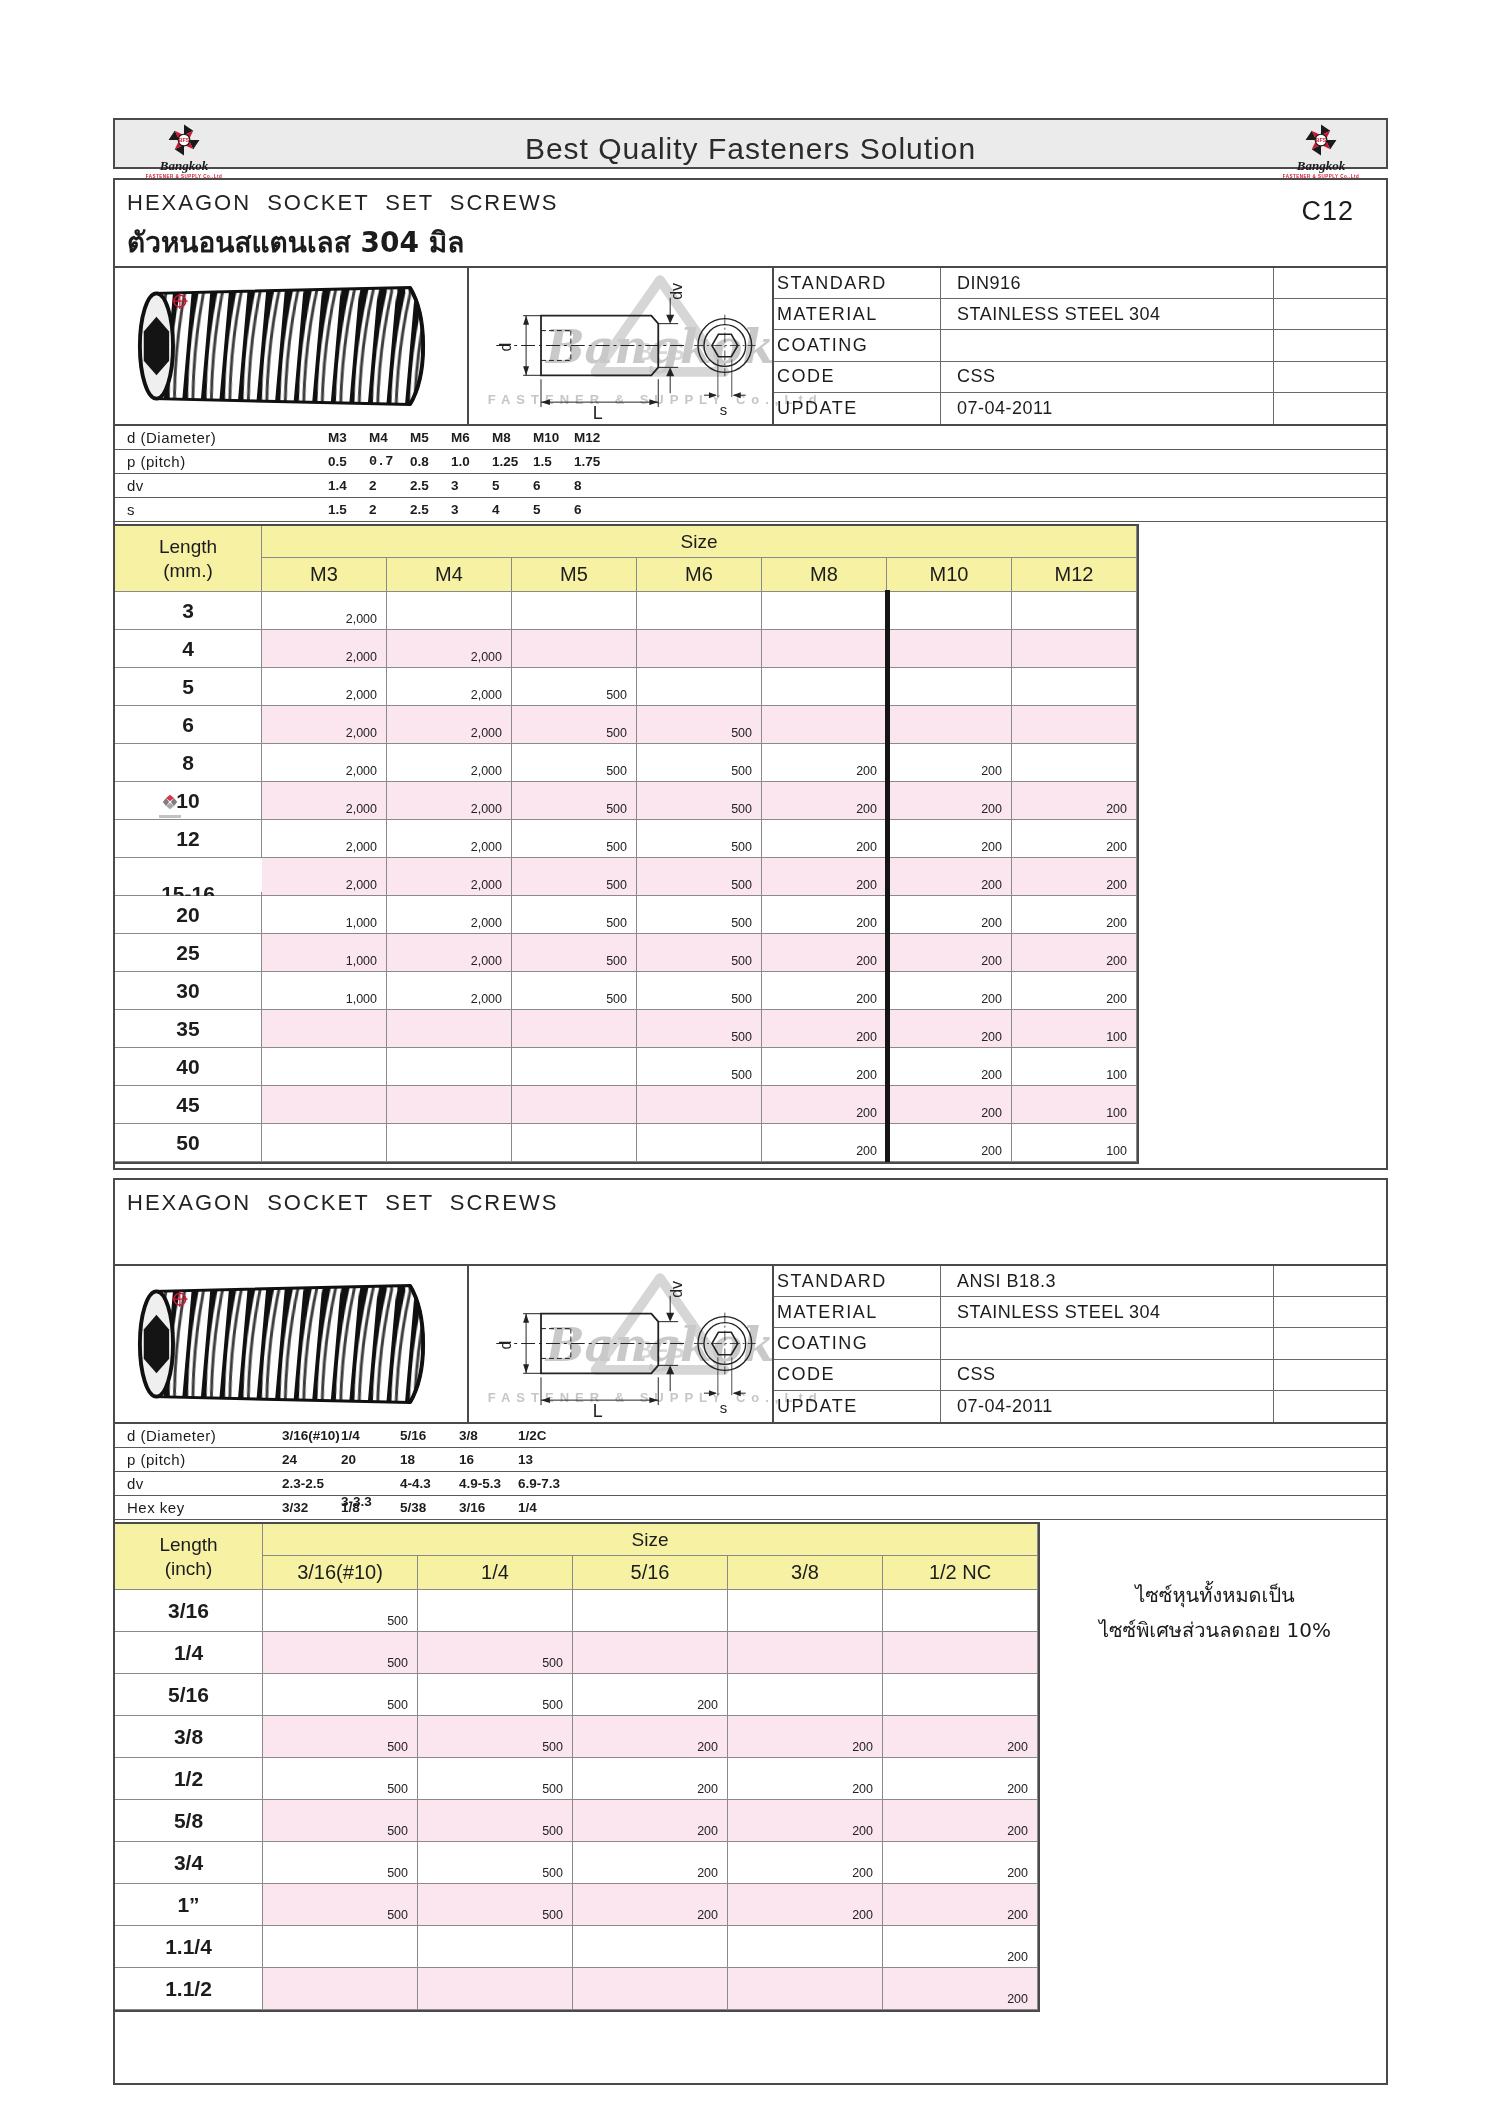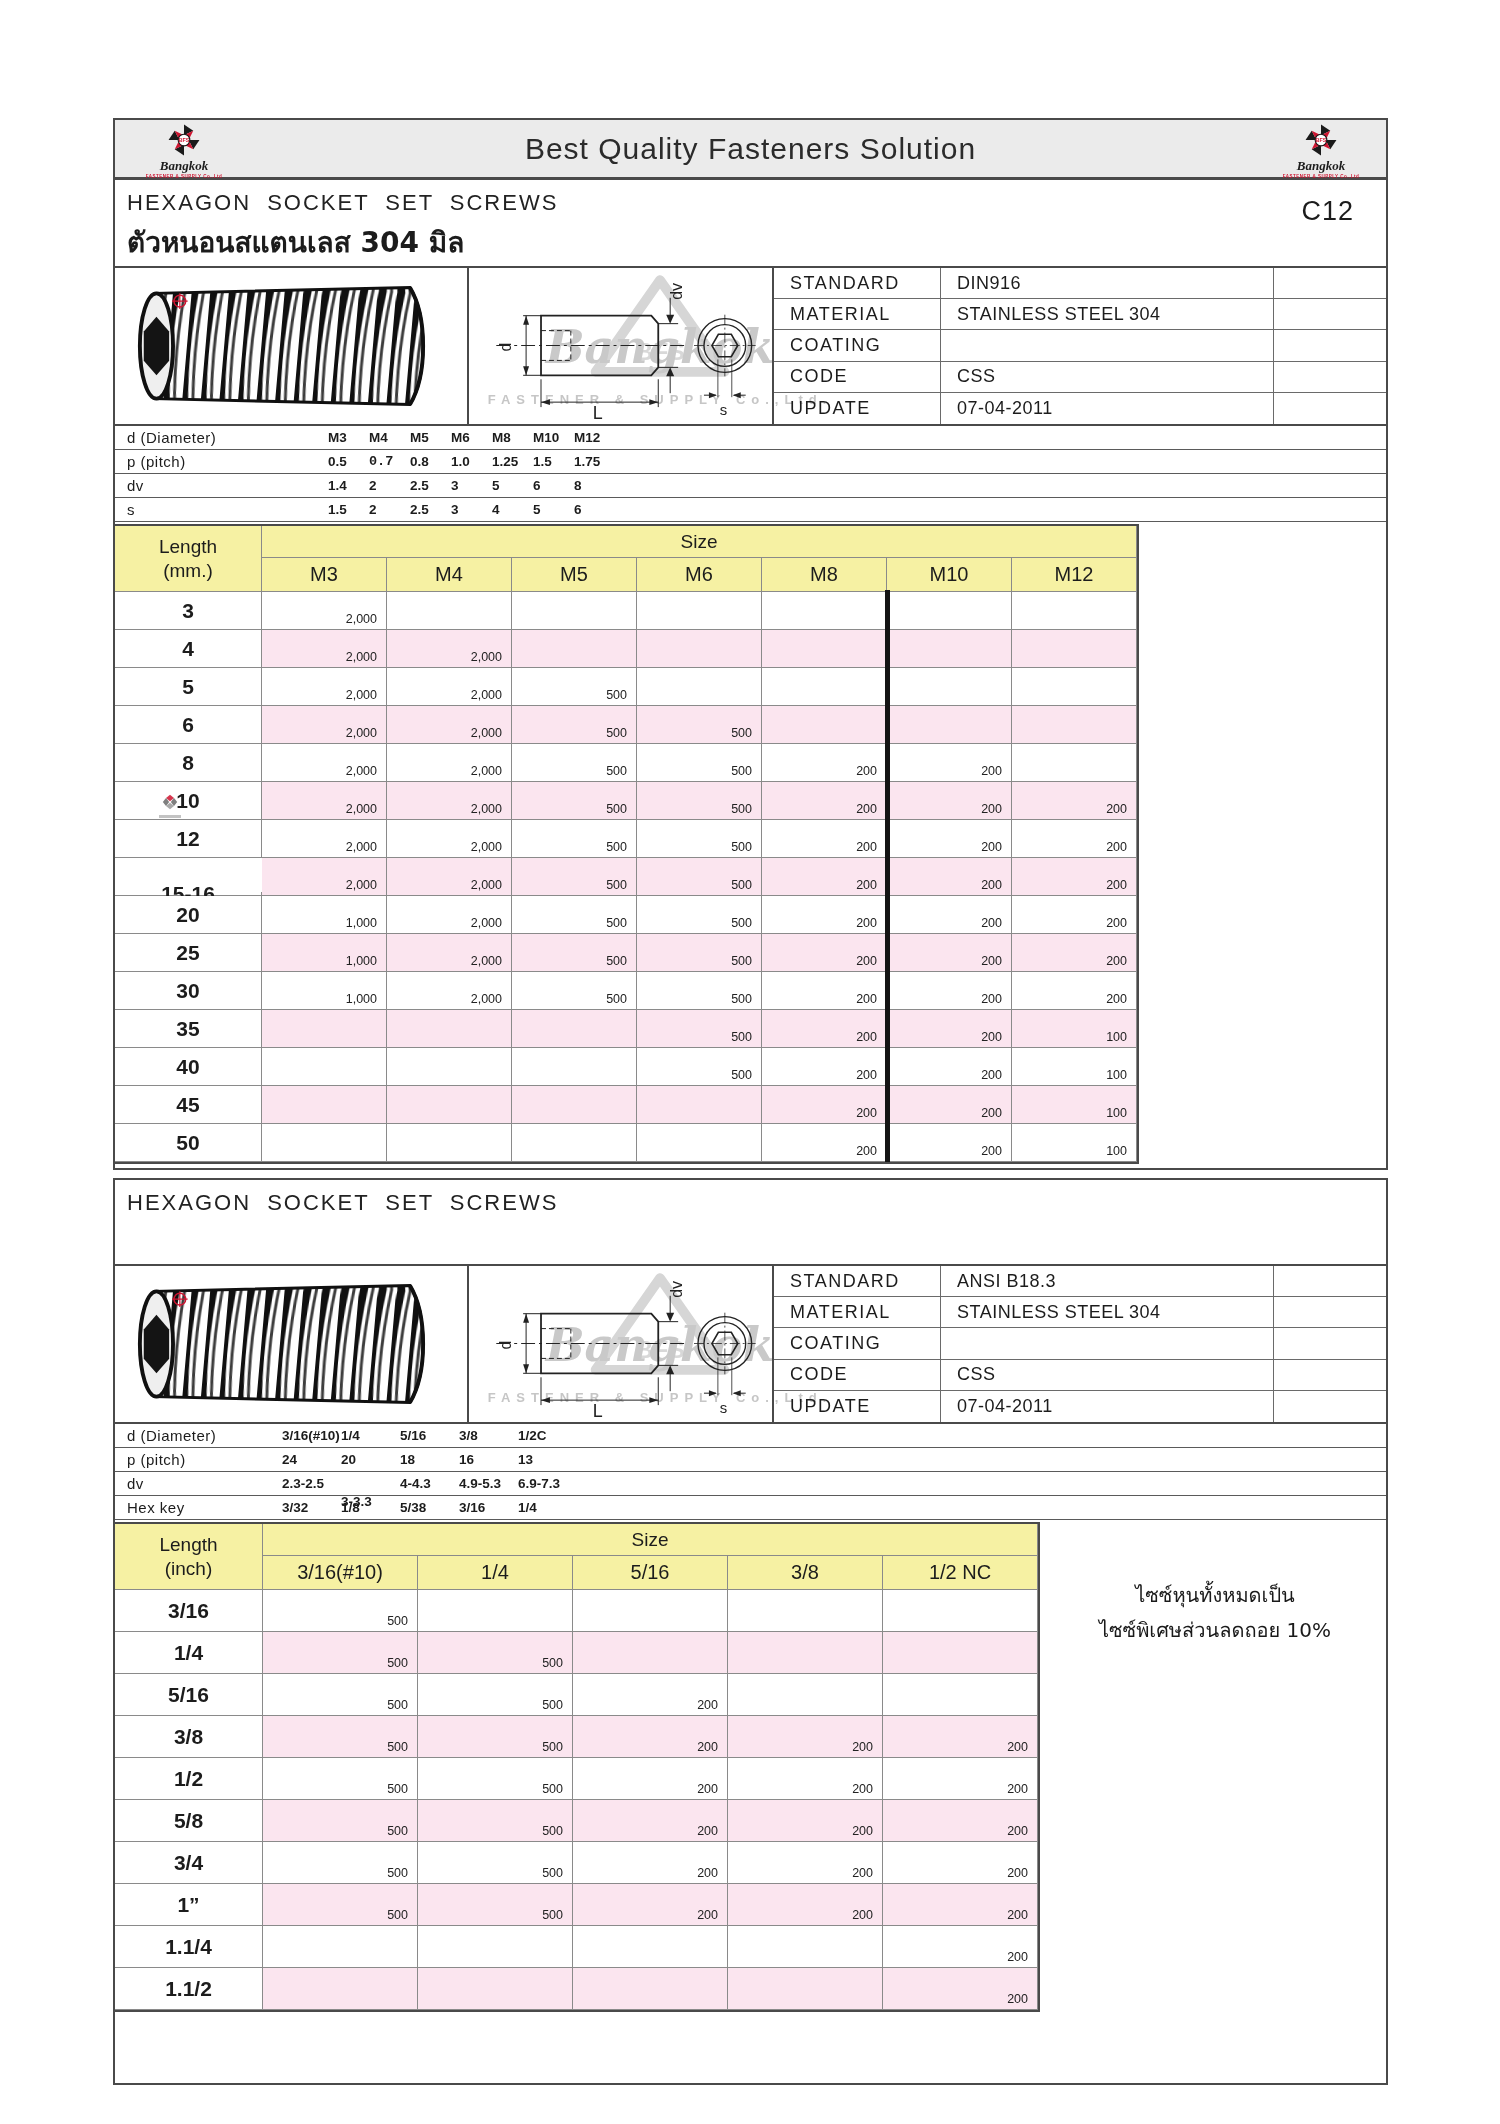--- a/index.html
+++ b/index.html
@@ -1,21 +1,21 @@
 <!DOCTYPE html>
 <html><head>
 <meta charset="utf-8">
 <style>
   html,body{margin:0;padding:0;background:#fff;}
   .page{position:relative;width:1500px;height:2124px;background:#fff;overflow:hidden;
         font-family:"Liberation Sans",sans-serif;color:#1c1c1c;}
   .box{position:absolute;left:113px;width:1275px;border:2px solid #4a4a4a;box-sizing:border-box;background:#fff;}
 
   
-  #header-bar{top:118px;height:61px;background:#ebebeb;}
+  #header-bar{top:118px;height:51px;background:#ebebeb;}
   .hdr-title{position:absolute;left:0;right:0;top:12px;text-align:center;font-size:30px;font-weight:400;
              color:#2b2b2b;letter-spacing:1px;}
   .logo{position:absolute;top:3px;width:110px;text-align:center;}
   .logo.left{left:14px;} .logo.right{right:10px;}
   .logo .lname{font-family:"Liberation Serif",serif;font-style:italic;font-weight:bold;font-size:13px;margin-top:-3px;}
   .logo .ltag{font-size:4.5px;color:#cf1430;letter-spacing:.5px;font-weight:bold;}
 
   
   .panel{background:#fff;}
   #panel1{top:178px;height:992px;}
@@ -26,21 +26,21 @@
   .th{font-family:"DejaVu Sans",sans-serif;}
 
   
   .drow{position:absolute;left:0;right:0;height:160px;border-top:2px solid #4a4a4a;border-bottom:2px solid #4a4a4a;
         display:flex;box-sizing:border-box;}
   .dcell-photo{width:352px;border-right:2px solid #4a4a4a;position:relative;z-index:1;}
   .dcell-tech{width:303px;border-right:2px solid #4a4a4a;position:relative;z-index:1;}
   .dcell-spec{flex:1;display:grid;grid-template-columns:167px 333px 1fr;grid-auto-rows:31.2px;position:relative;z-index:1;}
   .spec-cell{border-bottom:1px solid #6a6a6a;display:flex;align-items:center;box-sizing:border-box;}
   .dcell-spec .spec-cell:nth-last-child(-n+3){border-bottom:none;}
-  .spec-label{border-right:1px solid #6a6a6a;padding-left:16px;font-size:18px;letter-spacing:1.5px;}
+  .spec-label{border-right:1px solid #6a6a6a;padding-left:3px;font-size:18px;letter-spacing:1.5px;}
   .spec-value{border-right:1px solid #6a6a6a;padding-left:16px;font-size:18px;font-weight:500;letter-spacing:.5px;}
 
   
   .wm{position:absolute;left:310px;top:4px;width:470px;height:152px;z-index:0;pointer-events:none;text-align:center;}
   .wm .wscript{position:absolute;left:0;right:0;top:48px;font-family:"DejaVu Serif",serif;font-style:italic;
                font-weight:bold;font-size:46px;color:#c9c9c9;}
   .wm .wcap{position:absolute;left:0;right:0;top:120px;font-size:13px;letter-spacing:6px;color:#c6c6c6;font-weight:bold;}
   .wm svg{opacity:.85;}
 
   

